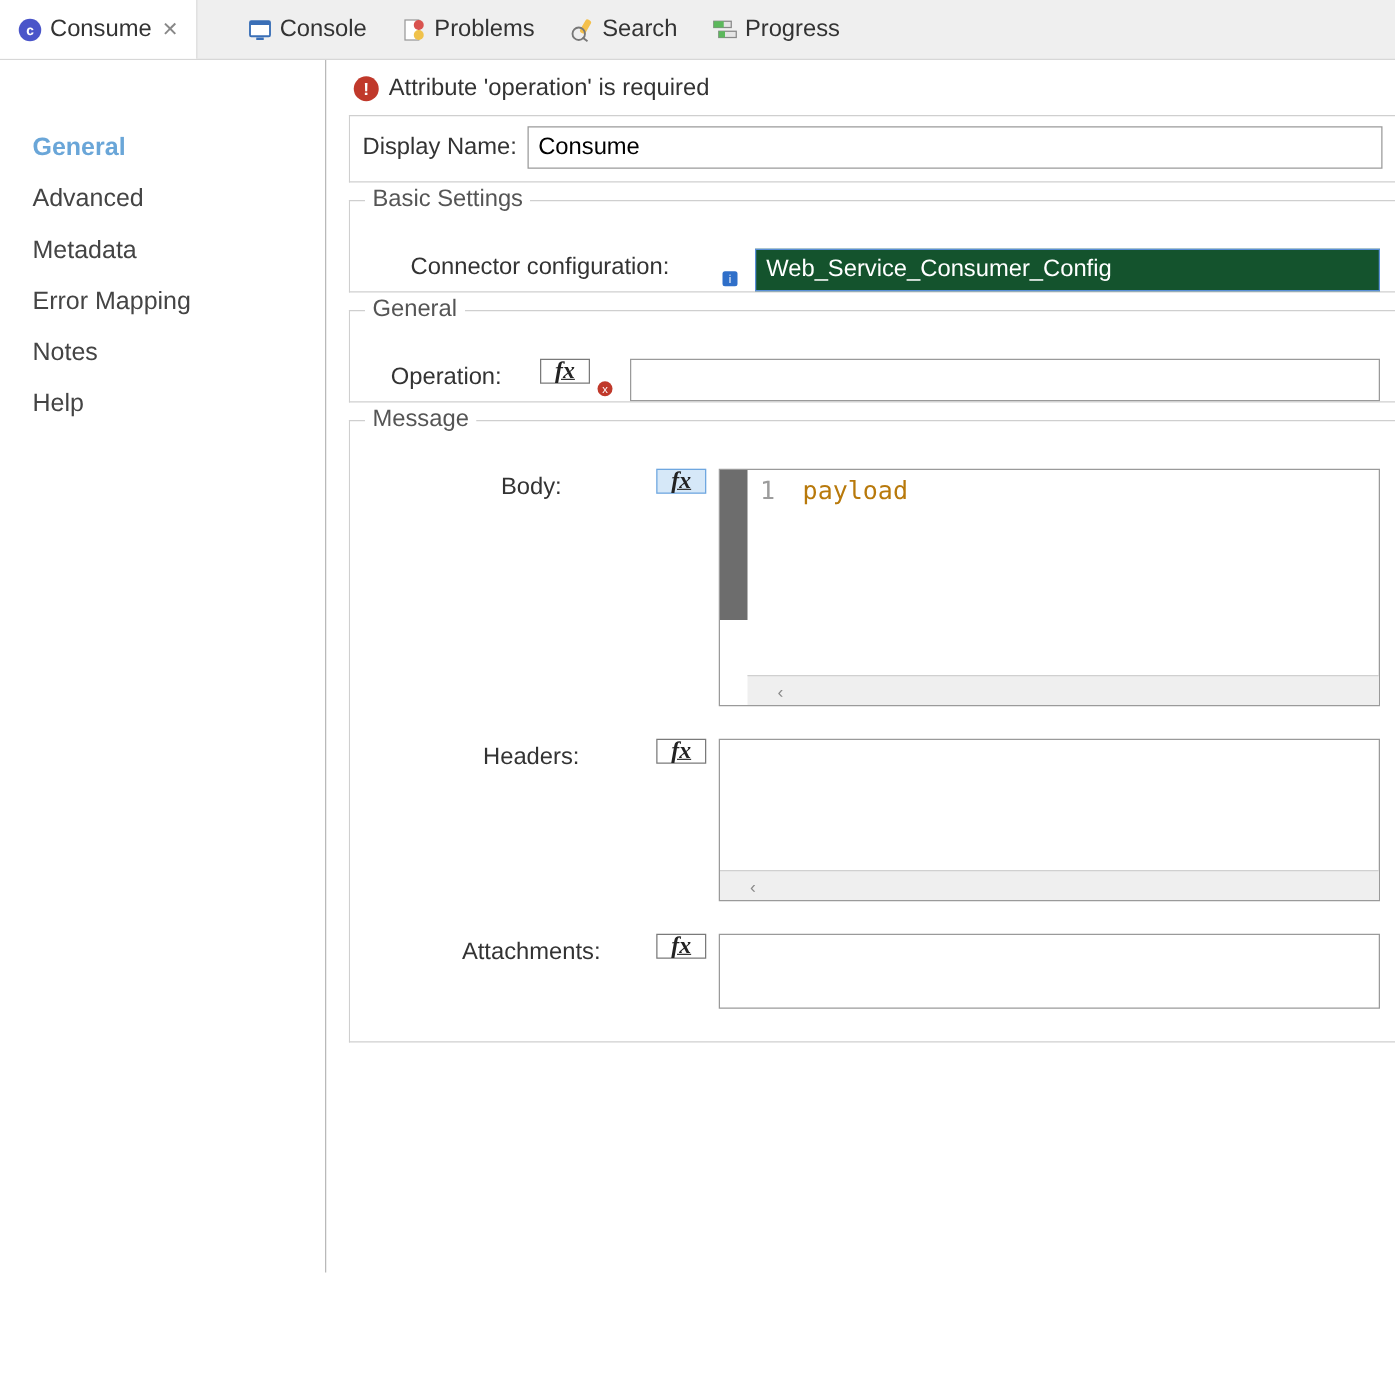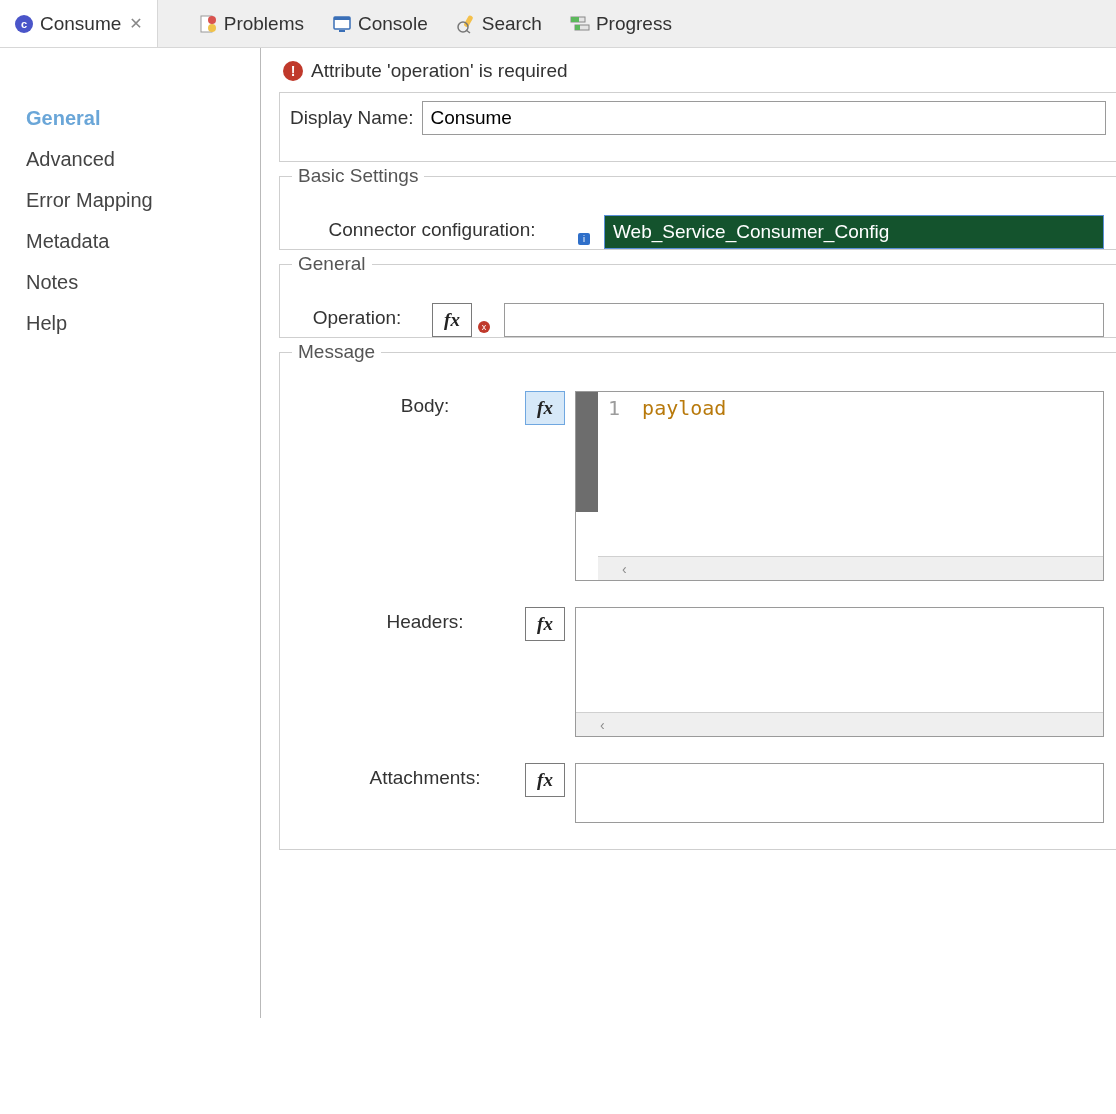--- a/index.html
+++ b/index.html
@@ -137,27 +137,28 @@
     height: 34px;
     border: 1px solid #5a8fd8;
     background: #14532d;
     color: #fff;
     padding: 2px 8px;
     font-size: 19px;
     display: flex;
     align-items: center;
   }
   .fx-btn {
-    width: 40px; height: 34px;
+    width: 40px; height: 20px;
     border: 1px solid #7a7a7a;
     background: #fff;
     display: flex;
     align-items: center;
     justify-content: center;
     cursor: pointer;
+    text-decoration: underline;
   }
   .fx-btn.active {
     background: #d6e8f8;
     border: 1px solid #6fa7e0;
   }
   .fx-txt {
     font-family: "Cambria Math", Georgia, serif;
     font-style: italic;
     font-weight: 700;
     font-size: 19px;
@@ -222,21 +223,21 @@
     flex-direction: column;
   }
   .empty-textbox .flexfill { flex: 1; }
   .msg-group .row { margin-bottom: 26px; margin-left: 43px; }
   .display-row {
     display: flex;
     align-items: center;
     gap: 8px;
     border: 1px solid #cfcfcf;
     border-right: none;
-    padding: 8px 10px 26px 10px;
+    padding: 8px 10px 10px 10px;
     margin-bottom: 14px;
   }
 </style>
 </head>
 <body>
 
 <div class="tabbar">
 
   <div class="tab active">
     <span class="ic">
@@ -247,37 +248,37 @@
     </span>
     <span class="label">Consume</span>
     <span class="close">✕</span>
   </div>
 
   <span class="spacer-before-other"></span>
 
   <div class="tab">
     <span class="ic">
       <svg viewBox="0 0 20 20">
+          <rect x="2" y="3" width="16" height="12" rx="1" fill="#fff" stroke="#3a6fb7" stroke-width="1.5"></rect>
+          <rect x="2" y="3" width="16" height="3" fill="#3a6fb7"></rect>
+          <rect x="7" y="16" width="6" height="2" fill="#3a6fb7"></rect>
+        </svg>
+    </span>
+    <span class="label">Console</span>
+  </div>
+
+  <div class="tab">
+    <span class="ic">
+      <svg viewBox="0 0 20 20">
           <rect x="3" y="2" width="11" height="16" fill="#fff" stroke="#999" stroke-width="1"></rect>
           <circle cx="14" cy="6" r="4" fill="#d9534f"></circle>
           <circle cx="14" cy="14" r="4" fill="#f0c24b"></circle>
         </svg>
     </span>
     <span class="label">Problems</span>
-  </div>
-
-  <div class="tab">
-    <span class="ic">
-      <svg viewBox="0 0 20 20">
-          <rect x="2" y="3" width="16" height="12" rx="1" fill="#fff" stroke="#3a6fb7" stroke-width="1.5"></rect>
-          <rect x="2" y="3" width="16" height="3" fill="#3a6fb7"></rect>
-          <rect x="7" y="16" width="6" height="2" fill="#3a6fb7"></rect>
-        </svg>
-    </span>
-    <span class="label">Console</span>
   </div>
 
   <div class="tab">
     <span class="ic">
       <svg viewBox="0 0 20 20">
           <rect x="10" y="1" width="5" height="12" rx="2" fill="#f4c04b" transform="rotate(30 12 7)"></rect>
           <circle cx="7" cy="13" r="5" fill="none" stroke="#777" stroke-width="1.5"></circle>
           <line x1="10" y1="16" x2="14" y2="19" stroke="#777" stroke-width="1.5"></line>
         </svg>
     </span>
@@ -295,22 +296,22 @@
     </span>
     <span class="label">Progress</span>
   </div>
 </div>
 
 <div class="body">
 
   <div class="sidebar">
     <div class="side-item selected"><span>General</span></div>
     <div class="side-item"><span>Advanced</span></div>
+    <div class="side-item"><span>Metadata</span></div>
     <div class="side-item"><span>Error Mapping</span></div>
-    <div class="side-item"><span>Metadata</span></div>
     <div class="side-item"><span>Notes</span></div>
     <div class="side-item"><span>Help</span></div>
   </div>
 
   <div class="vsep"></div>
 
   <div class="main">
 
     <div class="errorline">
       <span class="err-icon">!</span>

